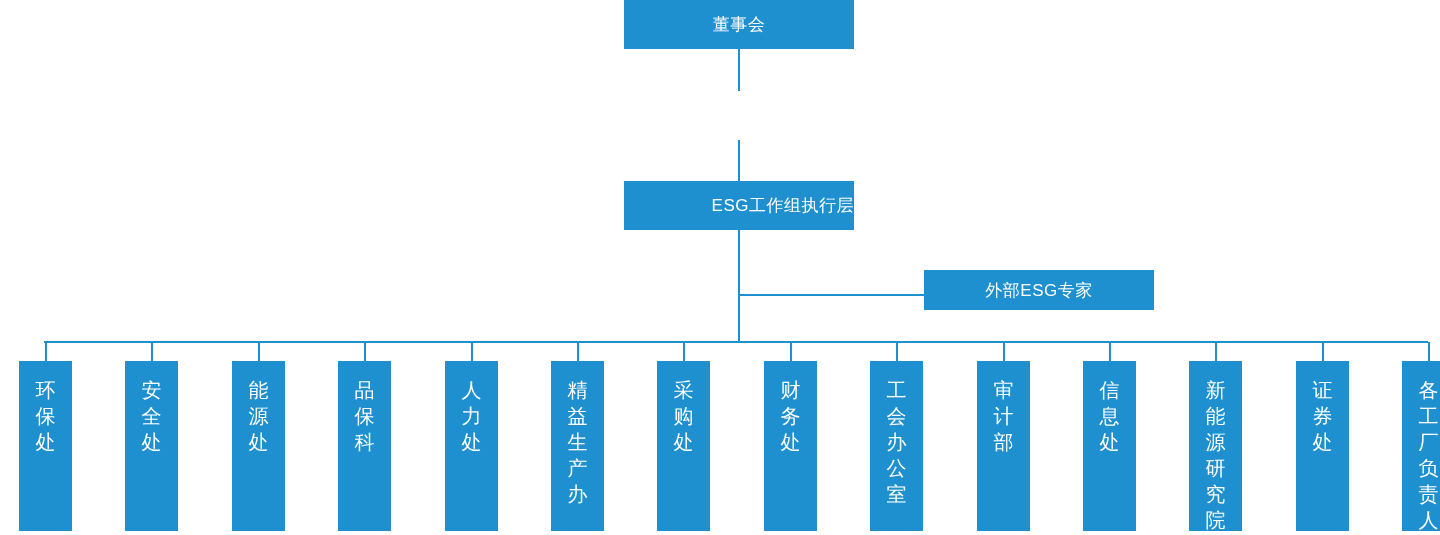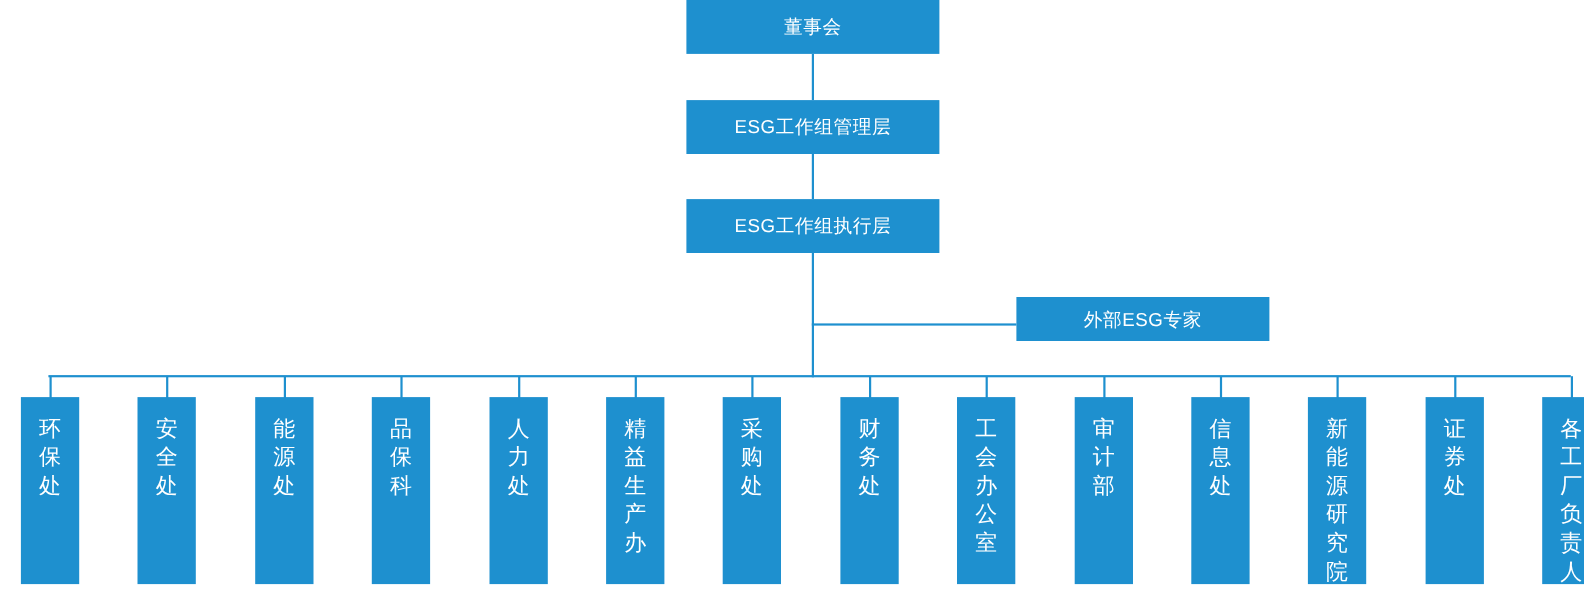--- a/index.html
+++ b/index.html
@@ -35,21 +35,21 @@
     line-height: 1;
     user-select: none;
   }
   .top-node {
     left: 605px;
     width: 230px;
     height: 49px;
   }
   #node-board      { top: 0px; }
   #node-mgmt       { top: 91px; }
-  #node-exec       { top: 181px; }
+  #node-exec       { top: 181px; justify-content: flex-end; }
   #node-expert {
     left: 905px;
     top: 270px;
     width: 230px;
     height: 40px;
   }
 
   
   .conn {
     position: absolute;
@@ -90,23 +90,20 @@
 <body>
 
 <div id="chart-root">
 
   <div class="node-box top-node" id="node-board">
     <span>董事会</span>
   </div>
 
   <div class="conn conn-v" style="left:719px; top:49px; height:42px;"></div>
 
-  <div class="node-box top-node" id="node-mgmt">
-    <span>ESG工作组管理层</span>
-  </div>
 
   <div class="conn conn-v" style="left:719px; top:140px; height:41px;"></div>
 
   <div class="node-box top-node" id="node-exec">
     <span>ESG工作组执行层</span>
   </div>
 
   <div class="conn conn-v" style="left:719px; top:230px; height:113px;"></div>
 
   <div class="conn conn-h" style="left:719px; top:294px; width:186px;"></div>

